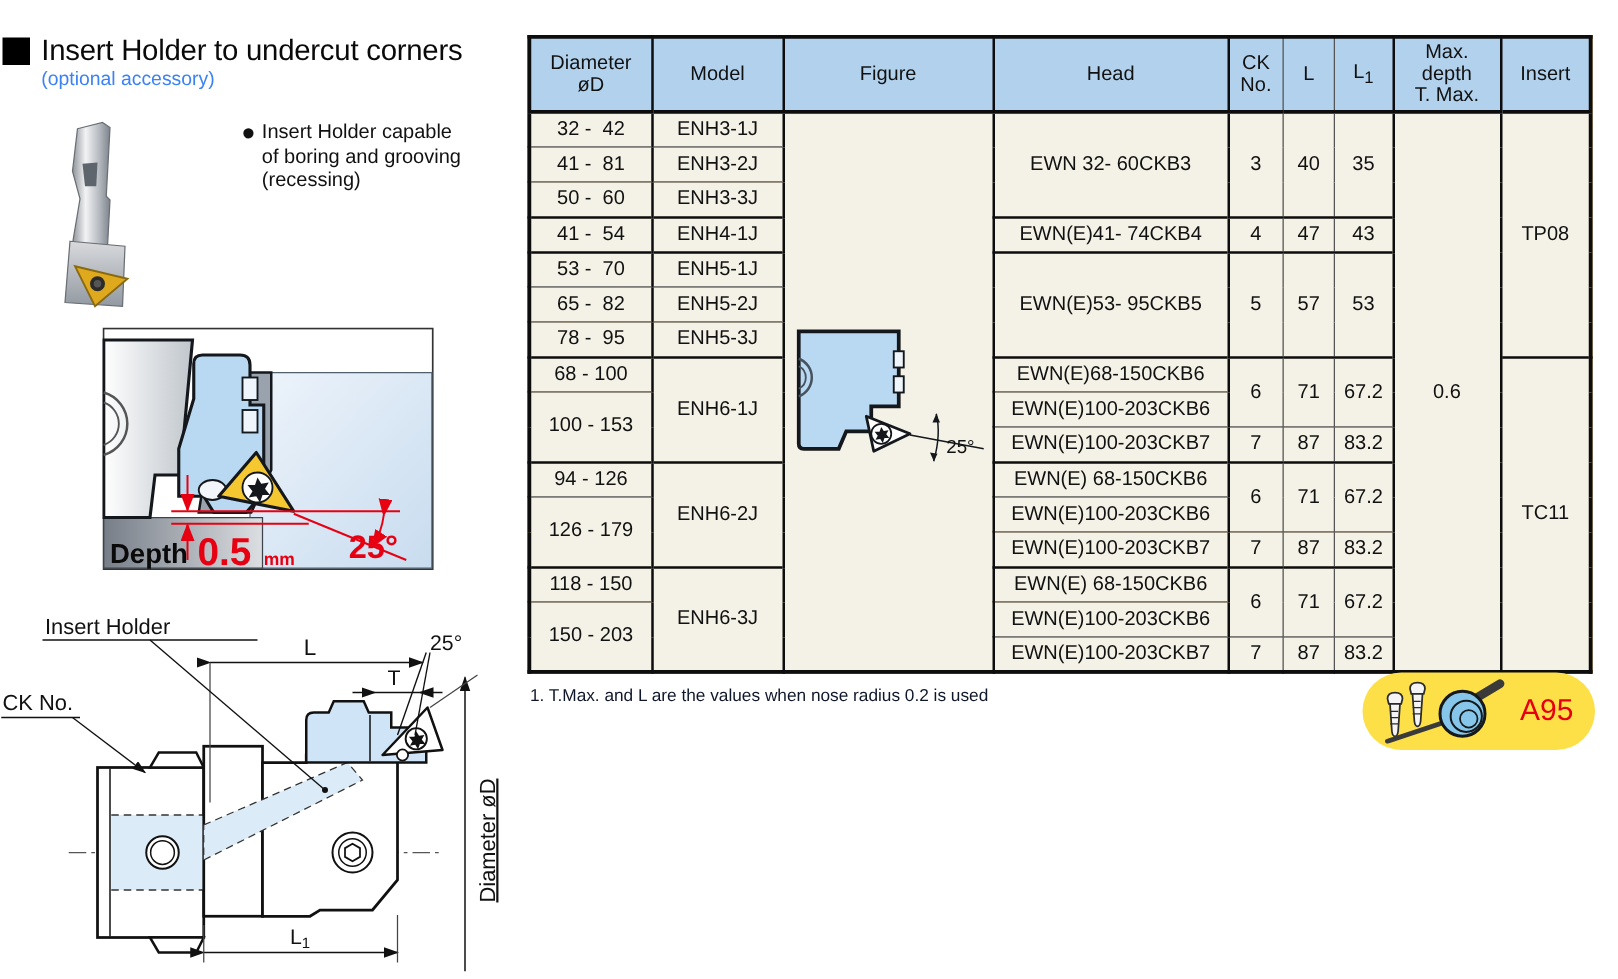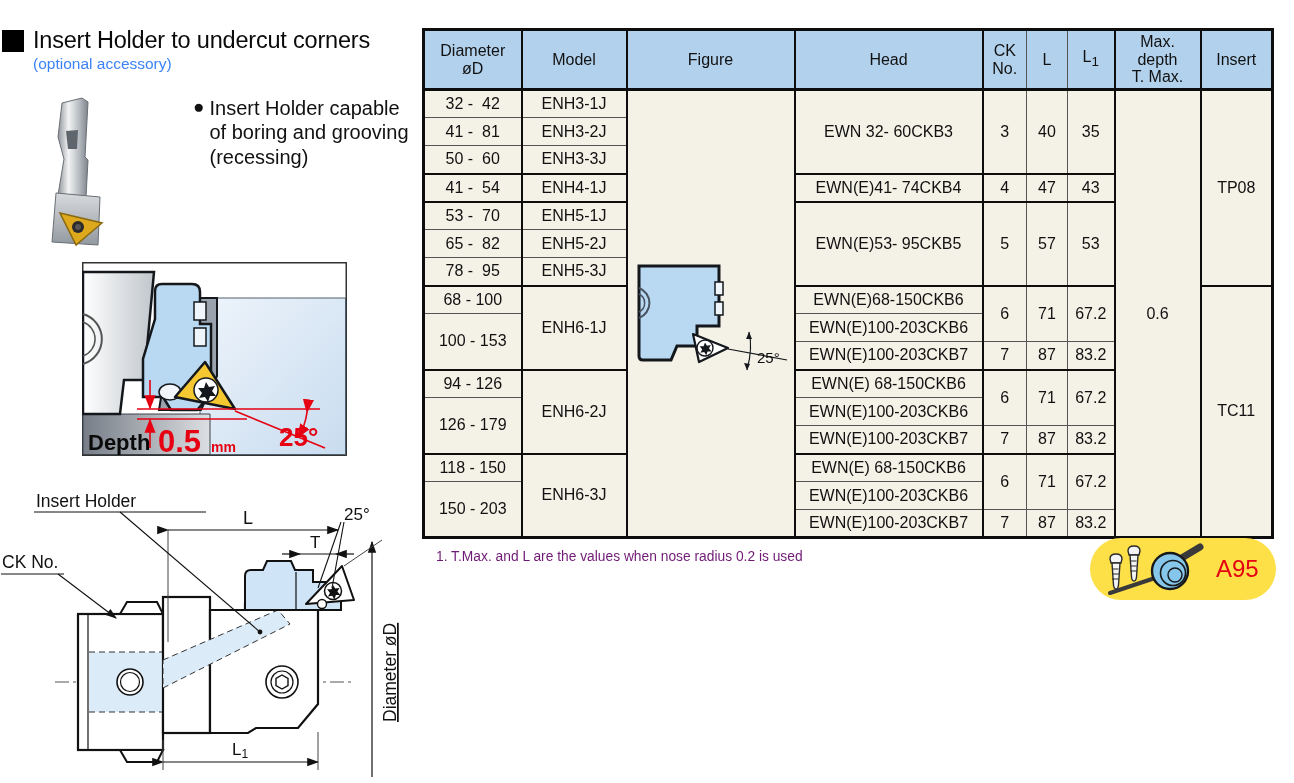--- a/index.html
+++ b/index.html
@@ -10,41 +10,41 @@
   
   .title-row { position:absolute; left:2px; top:27px; display:flex; align-items:flex-start; }
   .title-sq { width:22px; height:22px; background:#000; margin-top:3px; }
   .title-text { font-size:23.5px; color:#0a0a0a; margin-left:9px; letter-spacing:-0.2px; }
   .subtitle { position:absolute; left:33px; top:55px; font-size:15.5px; color:#3b82f6; }
 
   .photo { position:absolute; left:44px; top:97px; }
 
   .feature { position:absolute; left:193px; top:96px; display:flex; }
   .feature .bullet { font-size:19px; line-height:1.15; margin-right:5px; }
-  .feature .lines { font-size:20px; line-height:1.22; }
+  .feature .lines { font-size:16px; line-height:1.22; }
 
   .depth-diagram { position:absolute; left:82px; top:262px; }
   .tech-drawing  { position:absolute; left:0px;  top:492px; }
 
   
   .table-wrap { position:absolute; left:422px; top:28px; }
   table.spec { border-collapse:collapse; table-layout:fixed; border:3px solid #0d0d0d; background:#a16207; }
   table.spec th, table.spec td { border:1px solid #555; font-weight:normal; }
   table.spec th { background:#b2d1ec; font-size:16px; line-height:1.12; text-align:center; height:60px;
                   border-bottom:3px solid #0d0d0d; }
   table.spec th span.pre { white-space:pre-line; display:inline-block; }
   table.spec td { font-size:16px; text-align:center; padding:0 3px; height:28px; background:#f4f1e6; }
   td.model  { background:#d3e9f9; font-weight:bold; font-size:16.5px; }
   td.headc  { text-align:left; padding-left:7px; white-space:pre; font-size:15.5px; }
   td.dcol   { white-space:pre;margin-top:20px; }
   td.figc   { vertical-align:middle; text-align:center; }
   .vr { border-right:2px solid #0d0d0d !important; }
   tr.gs td { border-top:2.5px solid #0d0d0d; }
 
-  .notes { position:absolute; left:424px; top:547px; font-size:13.8px; line-height:1.5; color:#701a75;margin-left:12px; }
+  .notes { position:absolute; left:424px; top:547px; font-size:13.8px; line-height:1.5; color:#0f172a; }
   .notes .indent { padding-left:17px; }
   .notes .n2 { margin-top:9px; }
 
   
   .ref-badge { position:absolute; left:1090px; top:538px; width:186px; height:62px;
                background:#fde047; border-radius:31px; display:flex; align-items:center;
                justify-content:flex-start; padding-left:14px; }
   .ref-badge .ref-label { font-size:24px; color:#e60012; margin-left:10px; }
 
   svg text { font-family:"Liberation Sans", sans-serif; }

